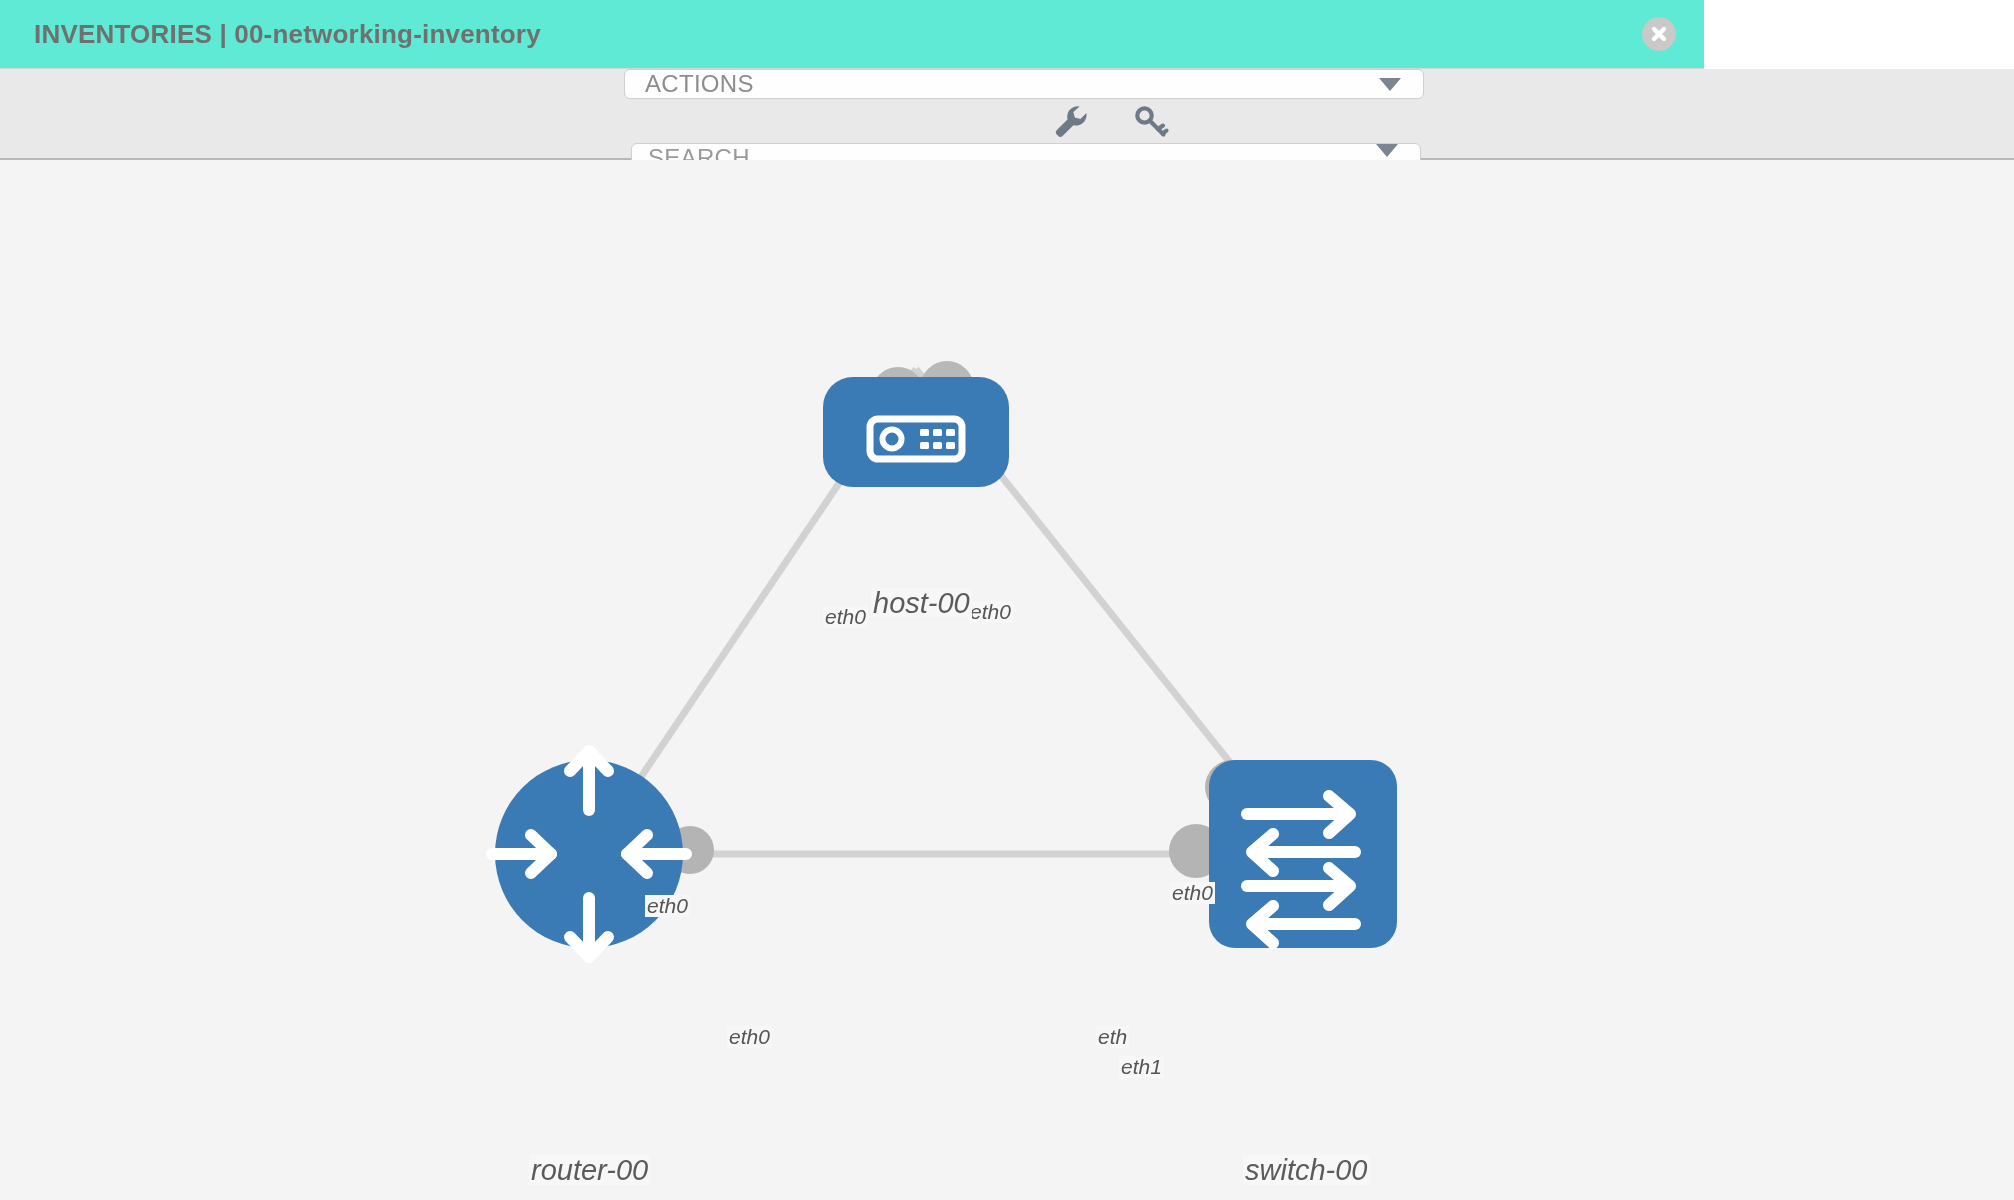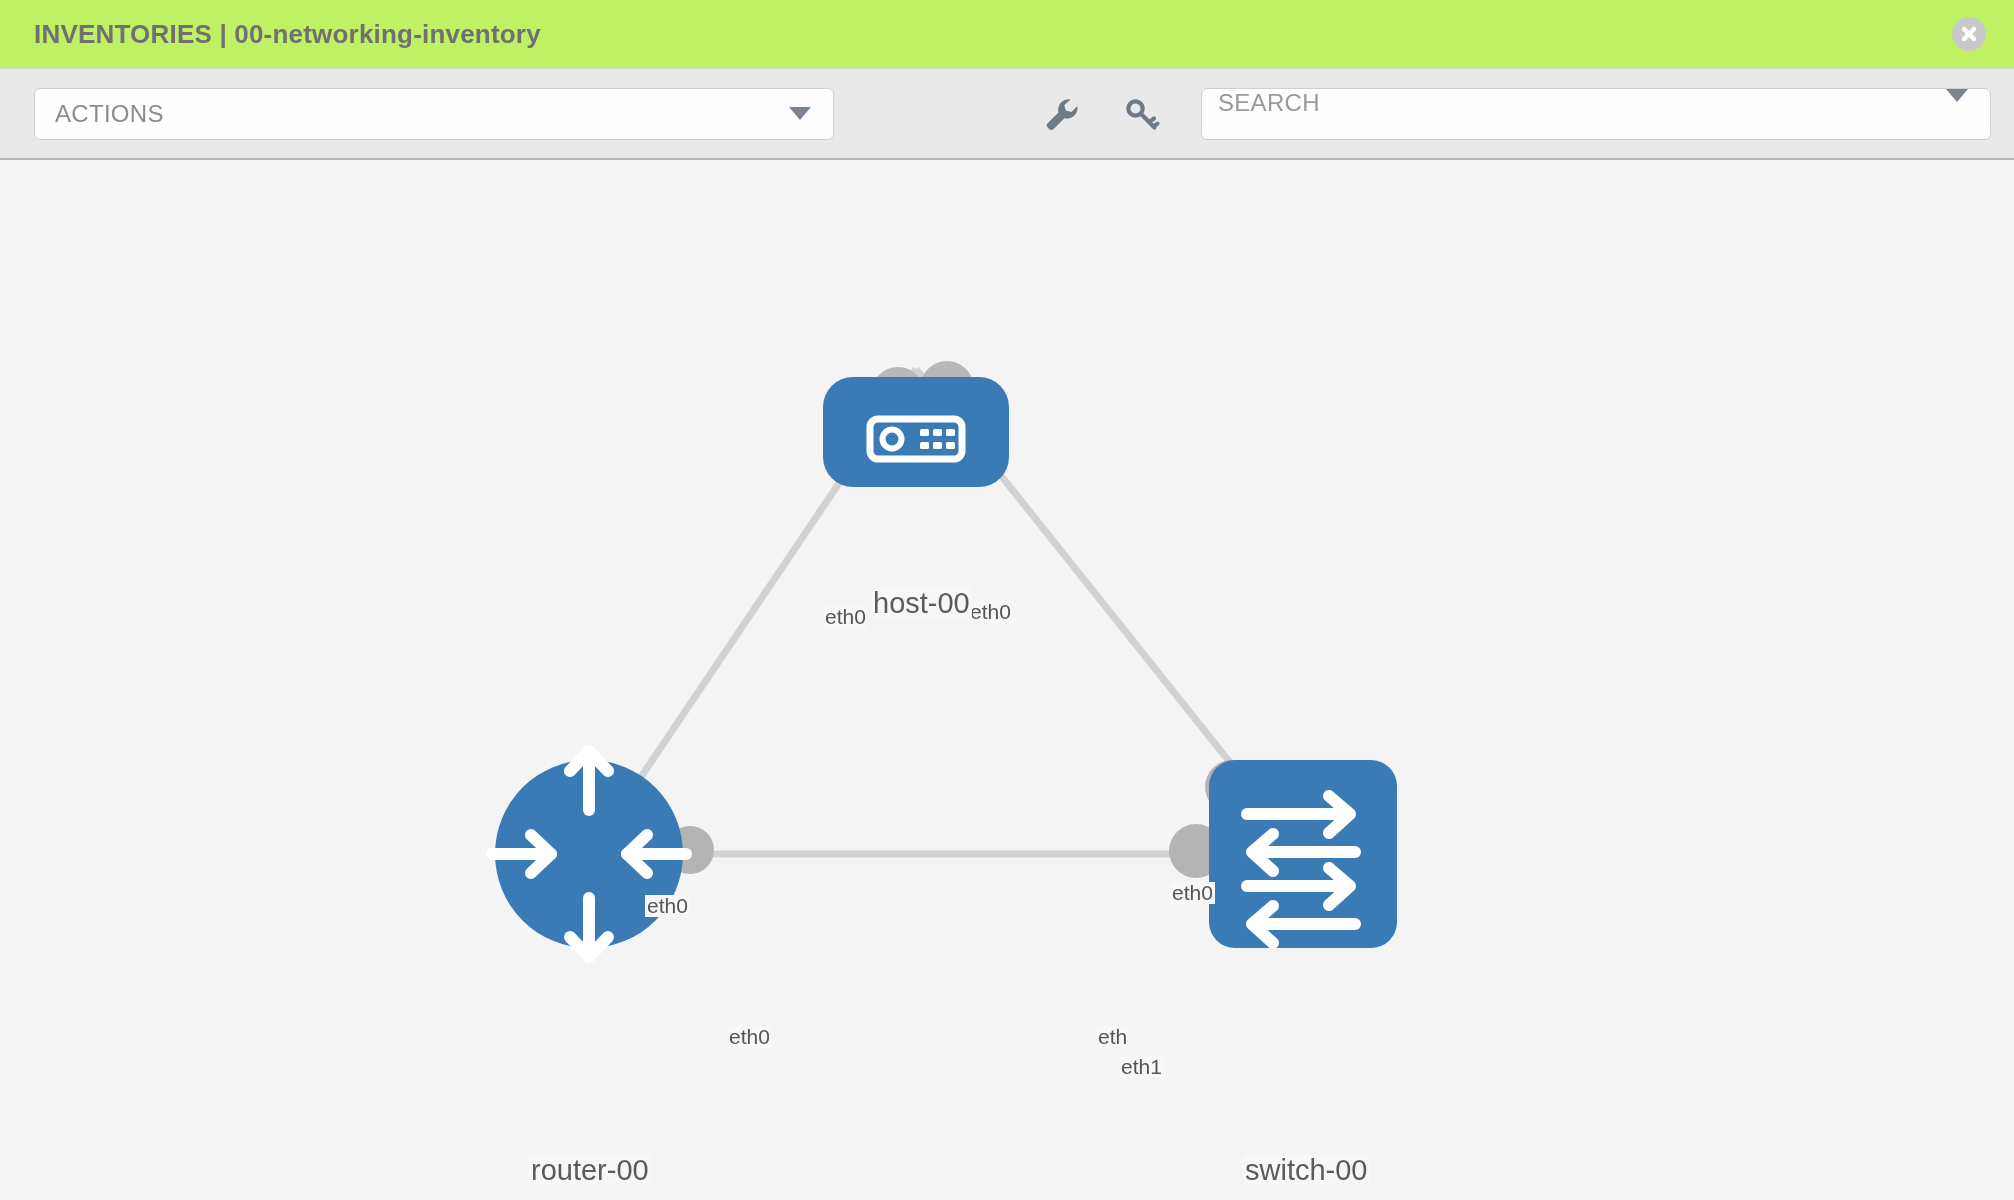--- a/index.html
+++ b/index.html
@@ -16,23 +16,23 @@
   #app {
     width: 2014px;
     height: 1200px;
     position: relative;
     background: #ffffff;
   }
 
   .header {
     position: absolute;
     left: 0; top: 0;
-    width: 2014px;
+    width: 1704px;
     height: 69px;
-    background: #bef264;
+    background: #5eead4;
     border-bottom: 1px solid #d7d7d7;
     display: flex;
     align-items: center;
   }
 
   .breadcrumb {
     margin-left: 34px;
     font-size: 26px;
     font-weight: bold;
     color: #707070;
@@ -59,20 +59,21 @@
   
   .toolbar {
     position: absolute;
     left: 0; top: 69px;
     width: 2014px;
     height: 91px;
     background: #e9e9e9;
     border-bottom: 2px solid #b7b7b7;
     display: flex;
     align-items: center;
+    flex-direction: column;
   }
 
   .actions-select {
     margin-left: 34px;
     width: 800px;
     height: 52px;
     background: #fefefe;
     border: 1px solid #cfcfcf;
     border-radius: 6px;
     display: flex;
@@ -127,20 +128,21 @@
   }
 
   
   .canvas {
     position: absolute;
     left: 0; top: 160px;
     width: 2014px;
     height: 1040px;
     background: #f4f4f4;
     overflow: hidden;
+    font-style: italic;
   }
   #topology { position: absolute; left: 0; top: 0; }
 
   
   .node-label {
     position: absolute;
     font-size: 29px;
     color: #5b5b5b;
     background: #f7f7f7;
     white-space: nowrap;

